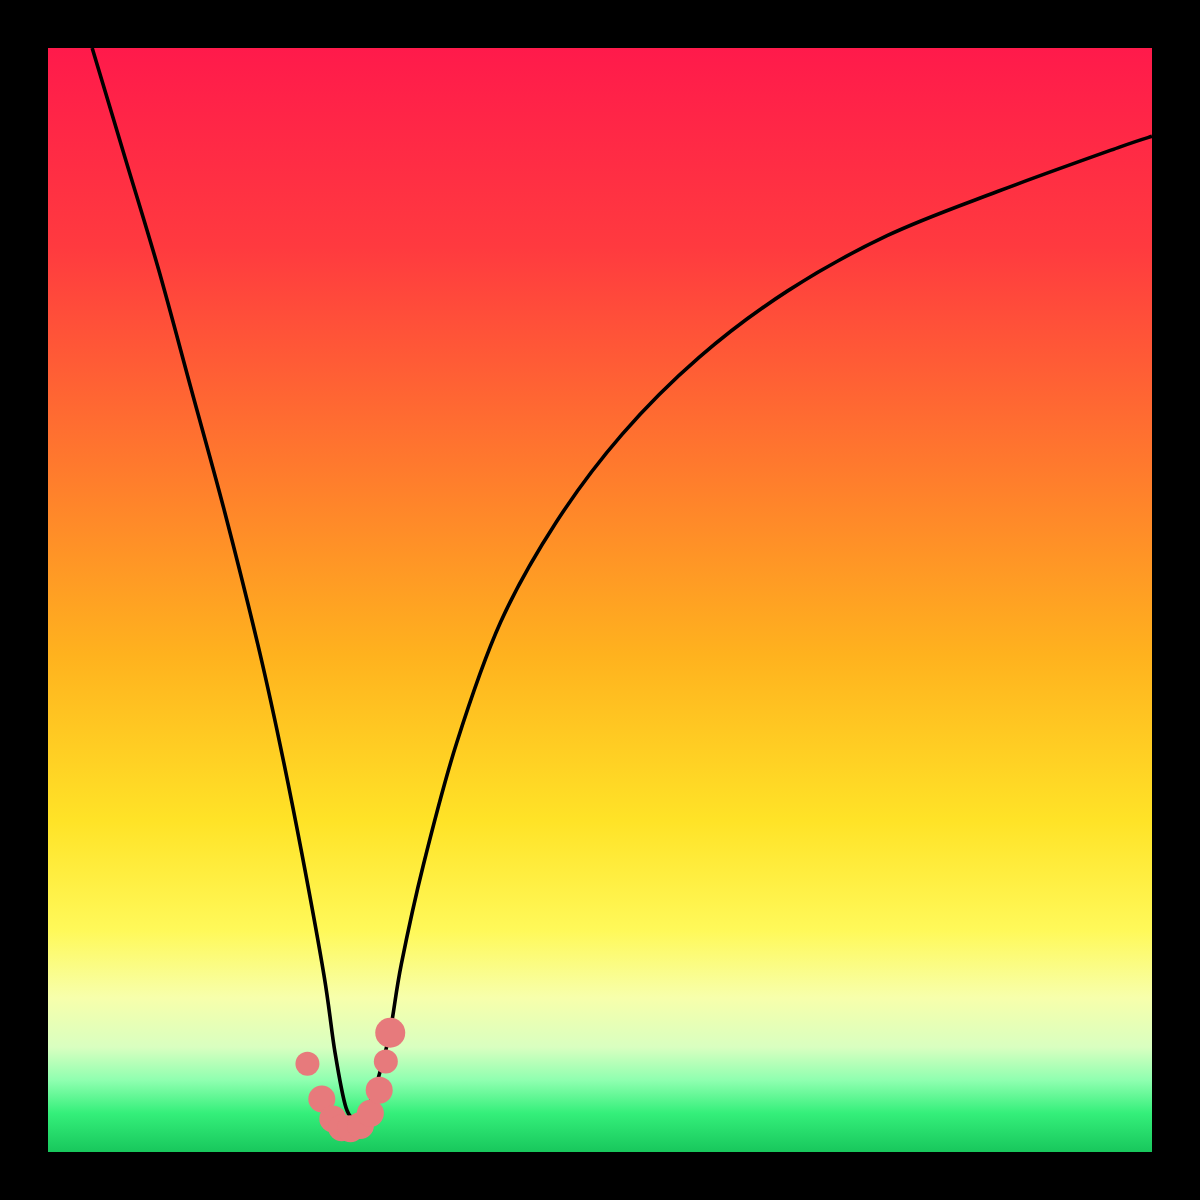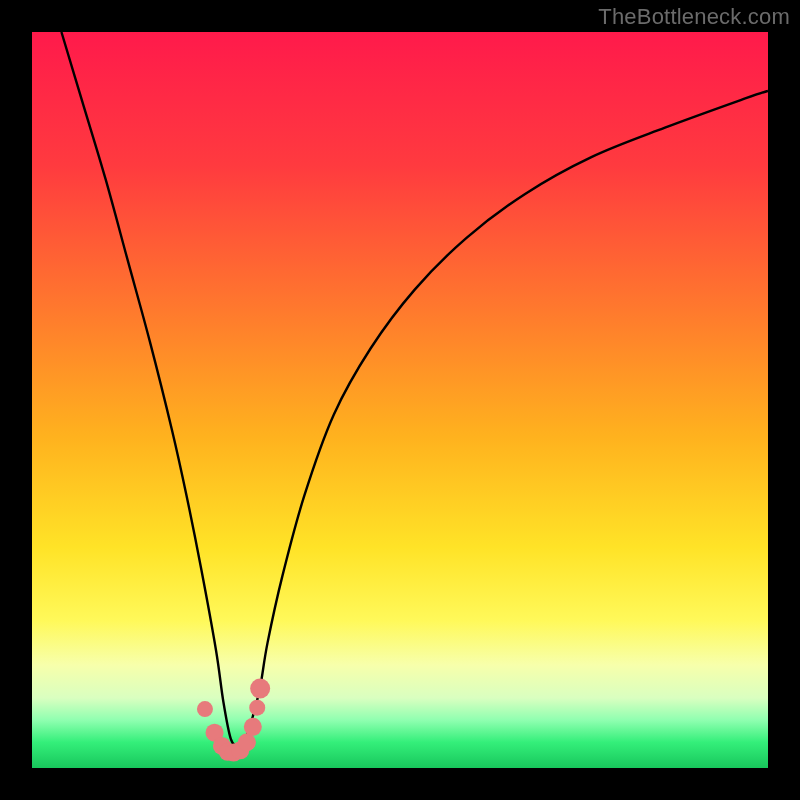--- a/index.html
+++ b/index.html
@@ -63,14 +63,13 @@
         <circle cx="227.78" cy="751.81" r="9" fill="#e77a7c" stroke="#b94a4c" stroke-width="0"></circle>
         <circle cx="233.66" cy="752.54" r="9" fill="#e77a7c" stroke="#b94a4c" stroke-width="0"></circle>
         <circle cx="240.29" cy="750.34" r="9" fill="#e77a7c" stroke="#b94a4c" stroke-width="0"></circle>
         <circle cx="246.91" cy="742.24" r="9" fill="#e77a7c" stroke="#b94a4c" stroke-width="0"></circle>
         <circle cx="252.80" cy="726.78" r="9" fill="#e77a7c" stroke="#b94a4c" stroke-width="0"></circle>
         <circle cx="257.22" cy="707.65" r="8" fill="#e77a7c" stroke="#b94a4c" stroke-width="0"></circle>
         <circle cx="260.16" cy="688.51" r="10" fill="#e77a7c" stroke="#b94a4c" stroke-width="0"></circle>
       </g>
 </svg>
 
-<div class="watermark">TheBottleneck.com</div>
 </div>
 
 </body></html>

